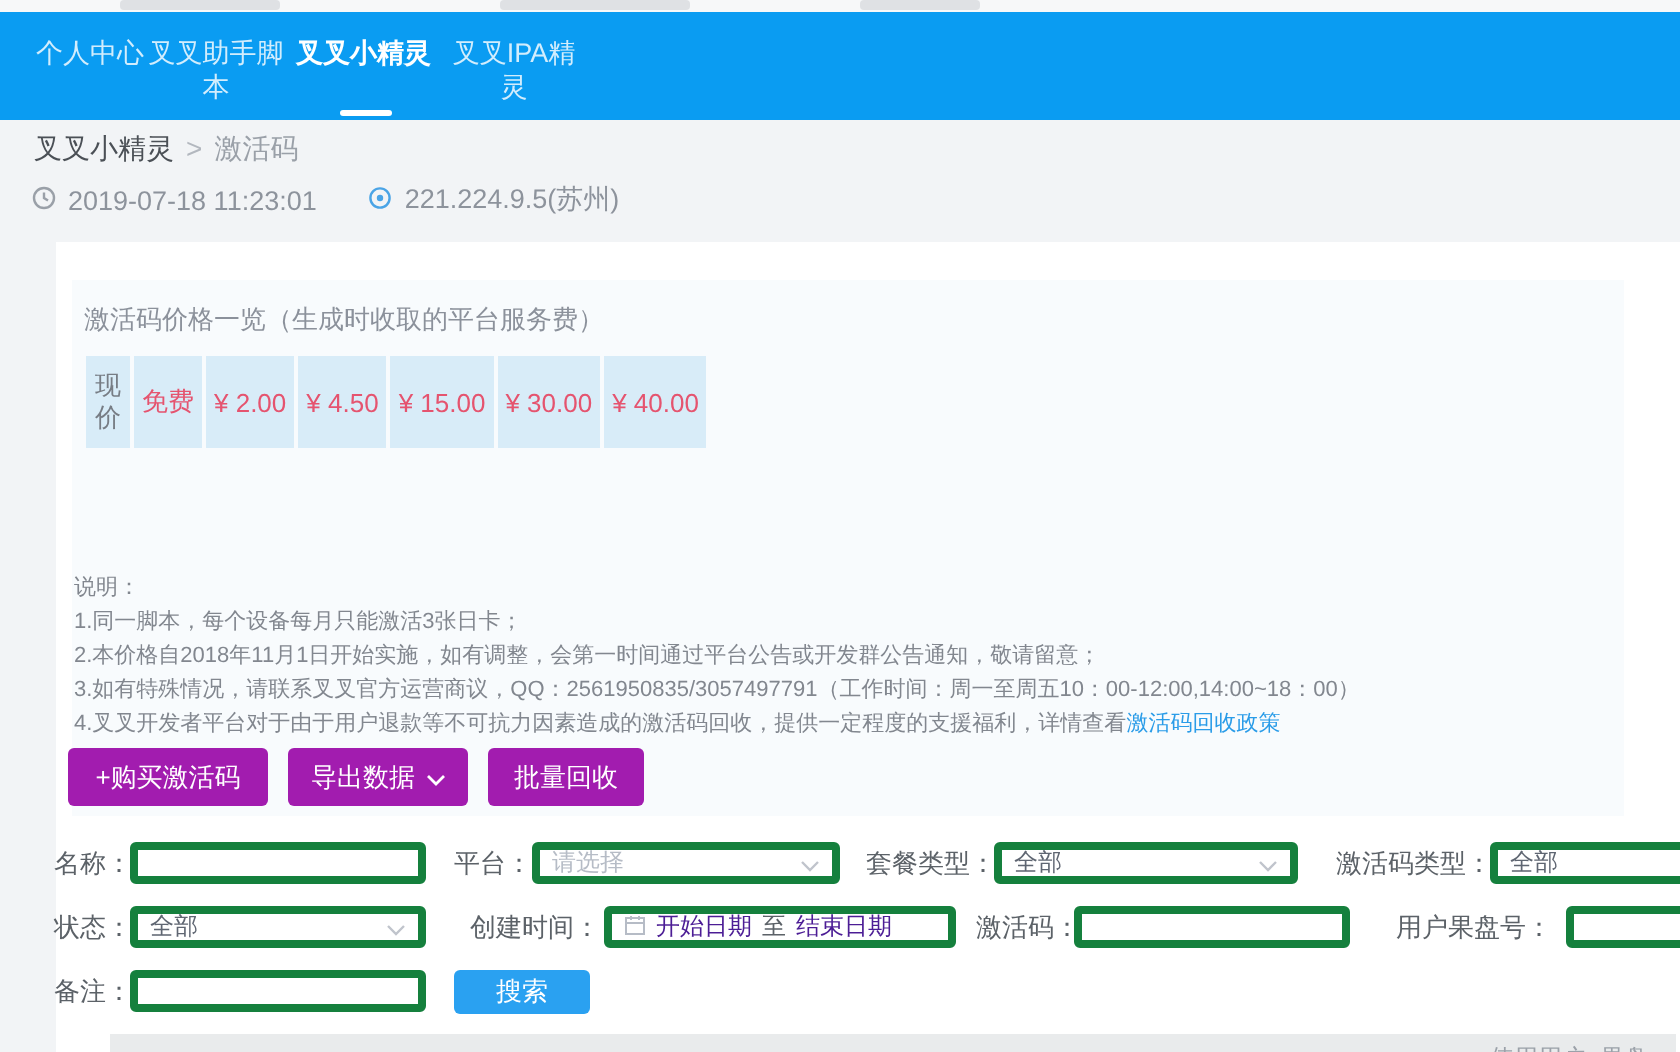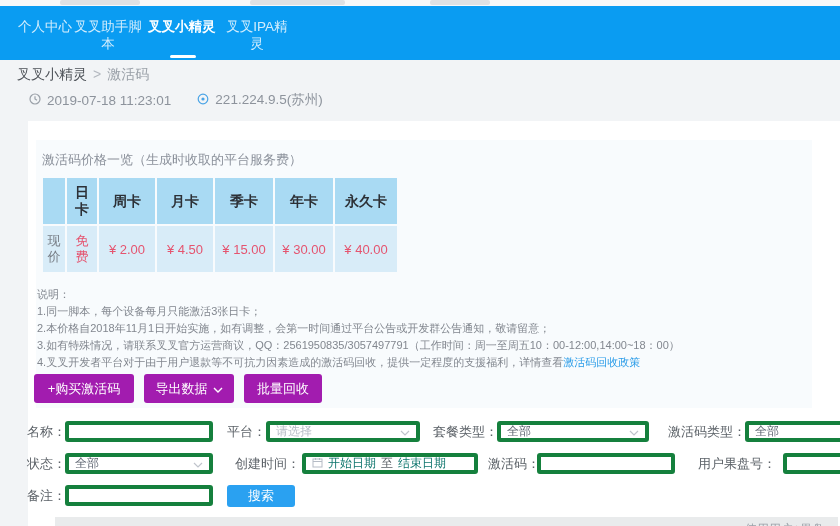--- a/index.html
+++ b/index.html
@@ -21,21 +21,21 @@
   .header { left:0; top:6px; width:840px; height:54px; background:#0a9cf2; }
   .nav-item { position:absolute; top:12px; color:rgba(255,255,255,.82); font-size:13.5px;
               line-height:17px; text-align:center; cursor:pointer; }
   .nav-item.active { color:#fff; font-weight:bold; }
   .nav-underline { position:absolute; bottom:2px; height:3px; width:26px; background:#fff; border-radius:2px; }
 
   
   .breadcrumb { left:17px; top:66px; font-size:14px; color:#9aa0a8; }
   .breadcrumb .bc-section { color:#4b5056; cursor:pointer; }
   .breadcrumb .bc-sep { margin:0 6px; color:#b3b8bf; }
-  .meta { left:29px; top:91px; font-size:13.5px; color:#8d939c; display:flex; align-items:center; gap:6px; }
+  .meta { left:16px; top:91px; font-size:13.5px; color:#8d939c; display:flex; align-items:center; gap:6px; }
   .meta .gap { width:14px; }
   .icon-svg { display:inline-block; vertical-align:-2px; }
 
   
   .card { left:28px; top:121px; width:812px; height:405px; background:#ffffff; }
 
   
   .panel { left:36px; top:140px; width:776px; height:268px; background:#f8fbfd; }
   .panel-title { left:42px; top:151px; font-size:13px; color:#8b919b; }
 
@@ -60,21 +60,21 @@
 
   
   .f-label { position:absolute; height:21px; line-height:21px; font-size:13px; color:#5c6268; }
   .f-input, .f-select { position:absolute; height:21px; border:4px solid #15803d; border-radius:3px; background:#fff; }
   .f-input { font-size:12px; color:#5f6672; padding:0 6px; font-family:inherit; outline:none; }
   .f-select { display:flex; align-items:center; padding:0 6px; font-size:12px; cursor:pointer; }
   .f-select .sel-text { flex:1; }
   .f-select .ph { color:#b6bcc6; }
   .f-select .val { color:#5f6672; }
   .daterange { display:flex; align-items:center; gap:5px; font-size:12px; cursor:text; }
-  .daterange .ph { color:#0f766e;font-family:Liberation Mono, monospace; }
+  .daterange .ph { color:#4c1d95;font-family:Liberation Mono, monospace; }
   .daterange .sep { color:#5c6268; }
   .btn-search { position:absolute; left:227px; top:485px; width:68px; height:22px; background:#2aa1f1;
                 color:#fff; border:none; border-radius:3px; font-size:13px; font-family:inherit; cursor:pointer; }
 
   
   .bottom-bar { left:55px; top:517px; width:783px; height:40px; background:#e9ebec; }
   .bottom-bar .partial-text { position:absolute; left:690px; top:4px; font-size:12px; color:#9ba1a9; }
 </style>
 </head>
 <body>
@@ -115,29 +115,20 @@
   <span>221.224.9.5(苏州)</span>
 </div>
 
 <div class="abs card"></div>
 
 <div class="abs panel"></div>
 <div class="abs panel-title">激活码价格一览（生成时收取的平台服务费）</div>
 
 <table class="abs price-table">
   <tbody>
-      <tr>
-    <td class="th corner"></td>
-    <td class="th c-day">日卡</td>
-    <td class="th c-week">周卡</td>
-    <td class="th c-month">月卡</td>
-    <td class="th c-quarter">季卡</td>
-    <td class="th c-year">年卡</td>
-    <td class="th c-forever">永久卡</td>
-  </tr>
   <tr>
     <td class="cell row-label">现价</td>
     <td class="cell free">免费</td>
     <td class="cell price">¥ 2.00</td>
     <td class="cell price">¥ 4.50</td>
     <td class="cell price">¥ 15.00</td>
     <td class="cell price">¥ 30.00</td>
     <td class="cell price">¥ 40.00</td>
   </tr>
 </tbody>

